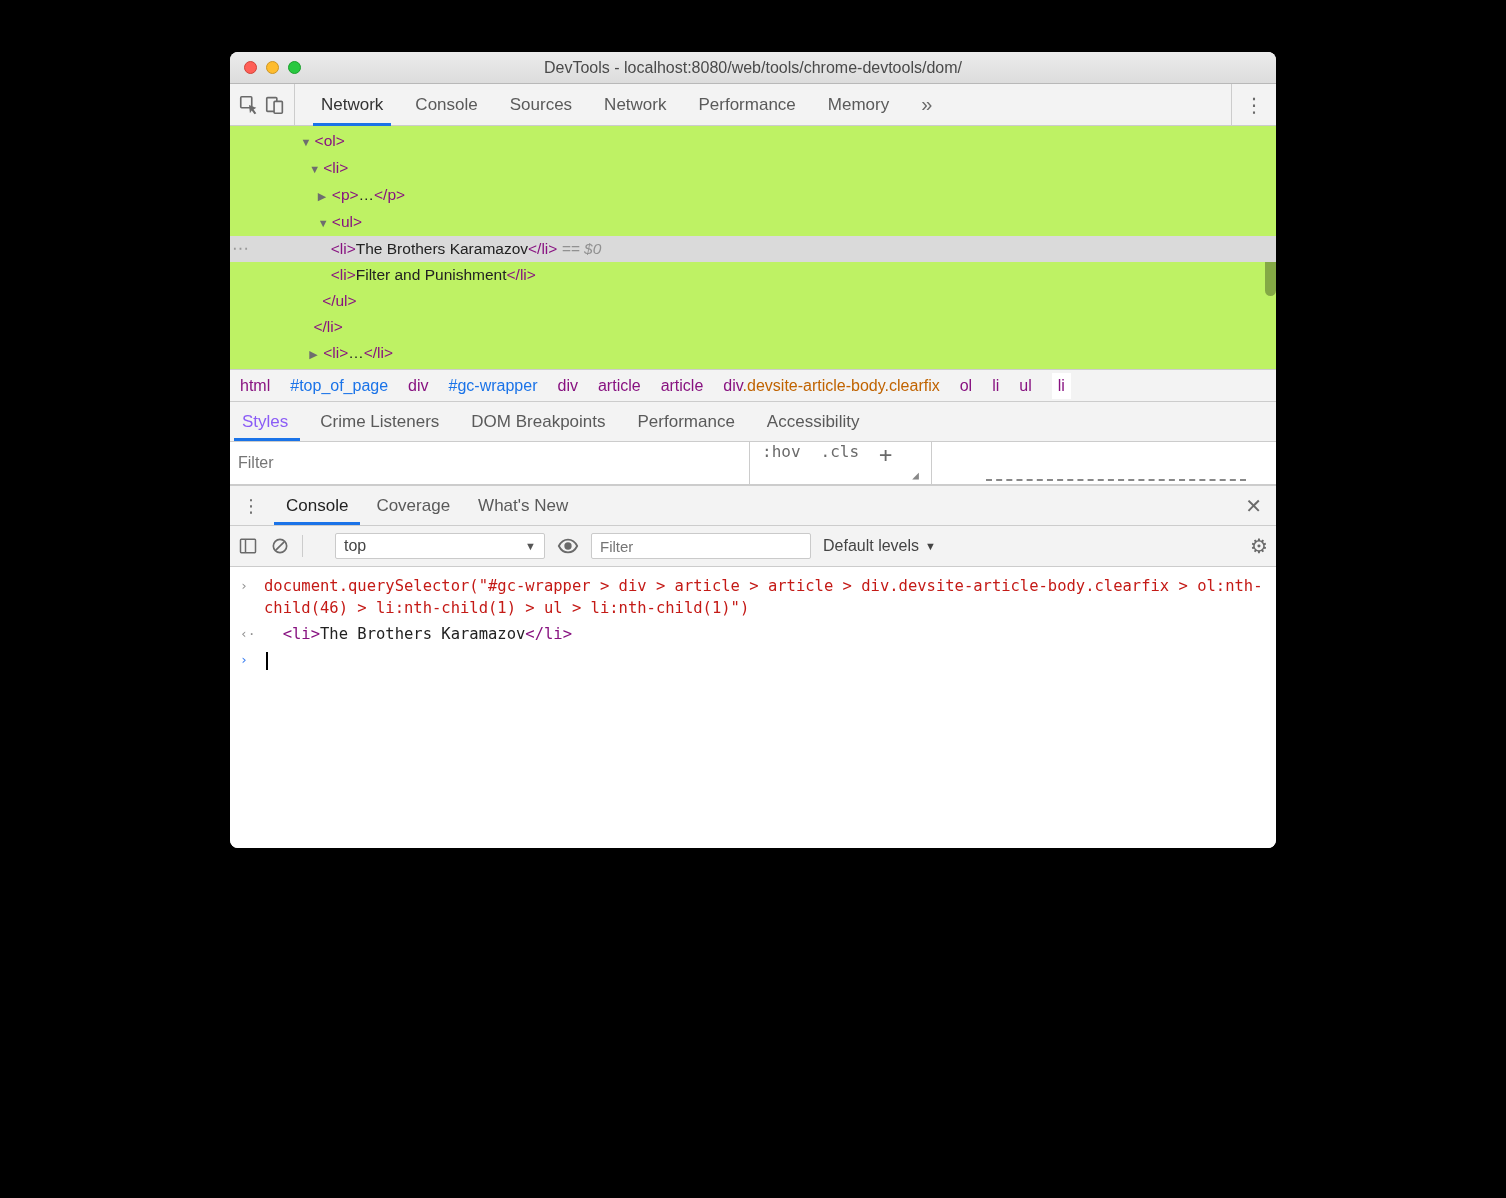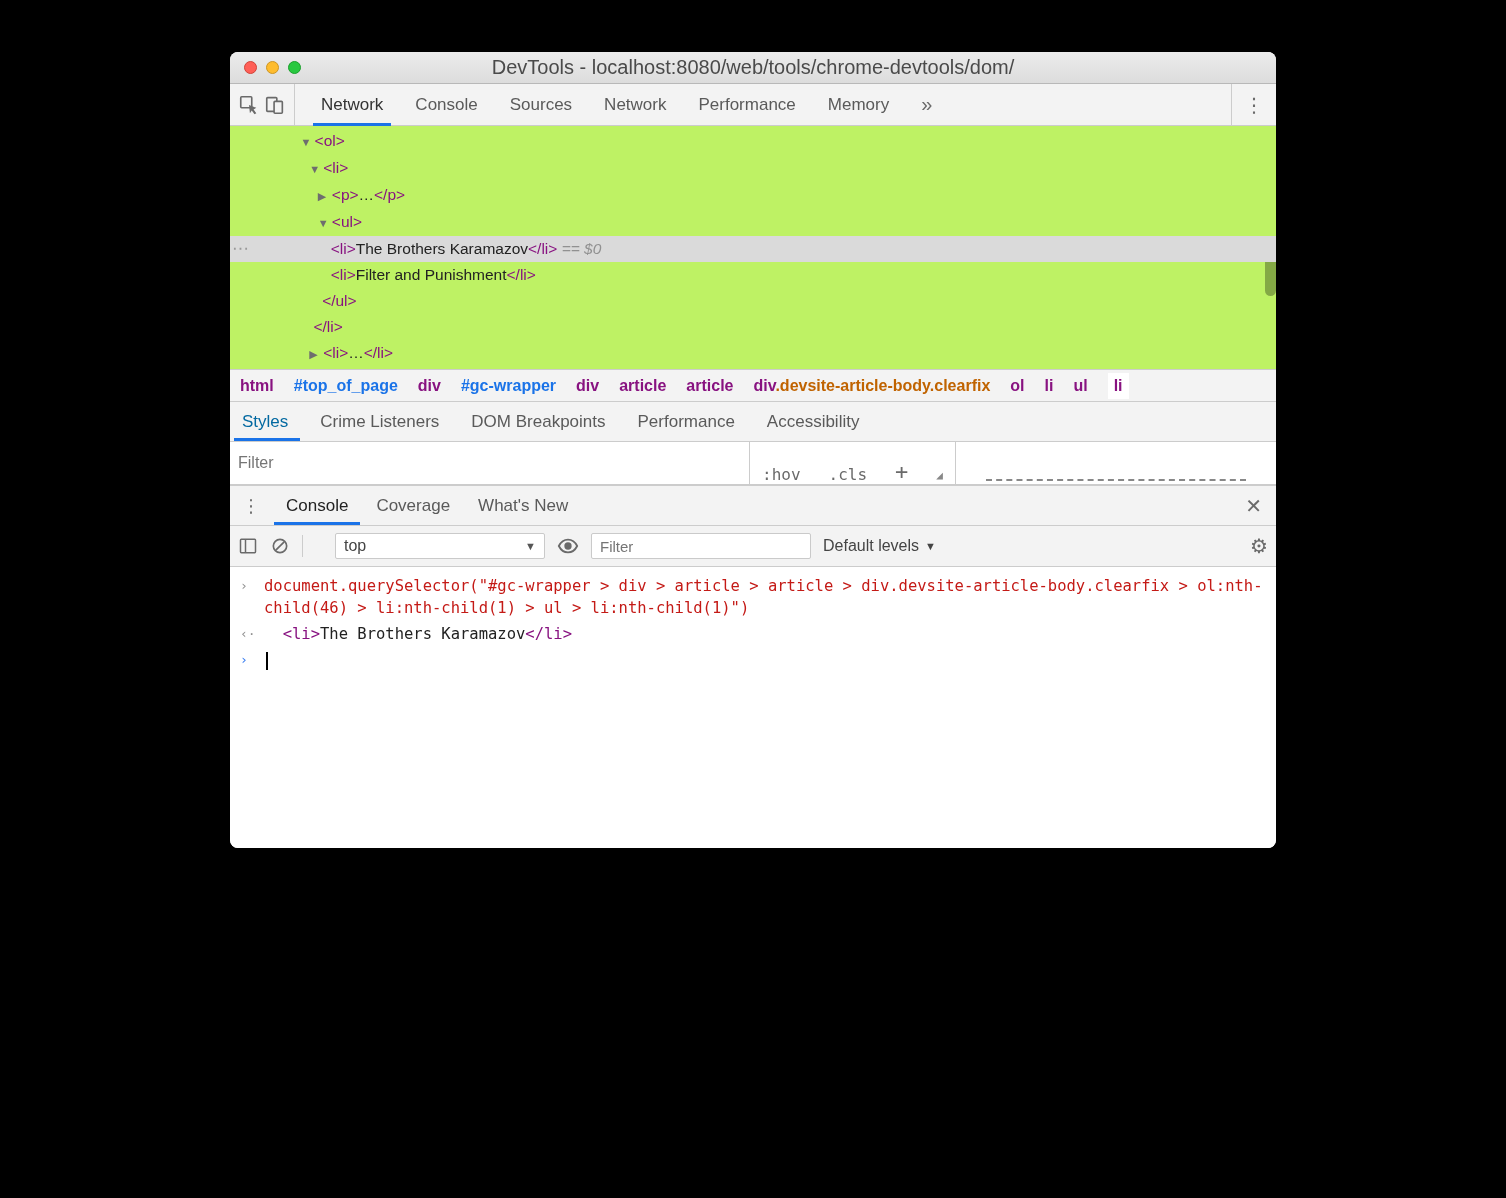--- a/index.html
+++ b/index.html
@@ -30,21 +30,21 @@
   border-bottom: 1px solid #b8b8b8;
   display: flex;
   align-items: center;
   position: relative;
 }
 .traffic { display: flex; gap: 9px; margin-left: 14px; }
 .traffic span { width: 13px; height: 13px; border-radius: 50%; display: block; }
 .tl-red { background: #ff5f57; border: 0.5px solid #d04338; }
 .tl-yellow { background: #febc2e; border: 0.5px solid #cd9523; }
 .tl-green { background: #28c840; border: 0.5px solid #1ba02c; }
-.titlebar-title { position: absolute; left: 0; right: 0; text-align: center; font-size: 20px; color: #4a4a4a; font-weight: 400; }
+.titlebar-title { position: absolute; left: 0; right: 0; text-align: center; font-size: 16px; color: #4a4a4a; font-weight: 400; }
 
 .toolbar {
   height: 42px;
   background: #f3f3f3;
   border-bottom: 1px solid #ccc;
   display: flex;
   align-items: stretch;
 }
 .tb-left { display: flex; align-items: center; padding: 0 8px; gap: 4px; border-right: 1px solid #ccc; }
 .tb-left svg { width: 22px; height: 22px; stroke: #6a6a6a; }
@@ -91,49 +91,49 @@
   background: #f3f3f3;
   border-top: 1px solid #ccc;
   display: flex;
   align-items: center;
   font-size: 16px;
   padding: 0 10px;
   gap: 20px;
   overflow: hidden;
   white-space: nowrap;
 }
-.breadcrumb span { color: #881280; font-weight: bold; }
+.breadcrumb span { color: #881280; }
 .breadcrumb .bc-id { color: #1a73e8; }
 .breadcrumb .bc-cls { color: #c06300; }
 .breadcrumb .bc-last { background: #fff; padding: 4px 6px; }
 
 .subtabs {
   height: 40px;
   background: #f3f3f3;
   border-top: 1px solid #ccc;
   display: flex;
   align-items: stretch;
 }
 .subtab {
   padding: 0 16px; display: flex; align-items: center; font-size: 17px; color: #5a5a5a; position: relative; cursor: pointer;
 }
-.subtab.active { color: #0369a1; padding-left: 12px; }
+.subtab.active { color: #8b5cf6; padding-left: 12px; }
 .subtab.active::after { content: ''; position: absolute; bottom: 0; left: 4px; right: 4px; height: 3px; background: #1a73e8; }
 
 .filterbar {
   height: 44px;
   background: #fff;
   border-top: 1px solid #ccc;
   border-bottom: 1px solid #ccc;
   display: flex;
   align-items: stretch;
 }
 .filterbox { flex: none; width: 520px; border-right: 1px solid #ccc; display: flex; align-items: center; padding: 0 8px; }
 .filterbox input { border: none; outline: none; font-size: 16px; width: 100%; color: #888; background: transparent; }
-.hovcls { display: flex; align-items: flex-end; gap: 28px; padding: 0 12px; font-family: Menlo, monospace; color: #6a6a6a; font-size: 16px; border-right: 1px solid #ccc; }
+.hovcls { display: flex; align-items: flex-start; gap: 20px; padding: 0 12px; font-family: Menlo, monospace; color: #6a6a6a; font-size: 16px; border-right: 1px solid #ccc; }
 .plus { font-size: 22px; color: #6a6a6a; }
 .dashed-hint { margin-left: auto; margin-right: 30px; align-self: flex-end; width: 260px; height: 5px; border-top: 2px dashed #888; }
 
 .drawer-tabs {
   height: 40px;
   background: #f3f3f3;
   border-top: 1px solid #ccc;
   display: flex;
   align-items: stretch;
 }

